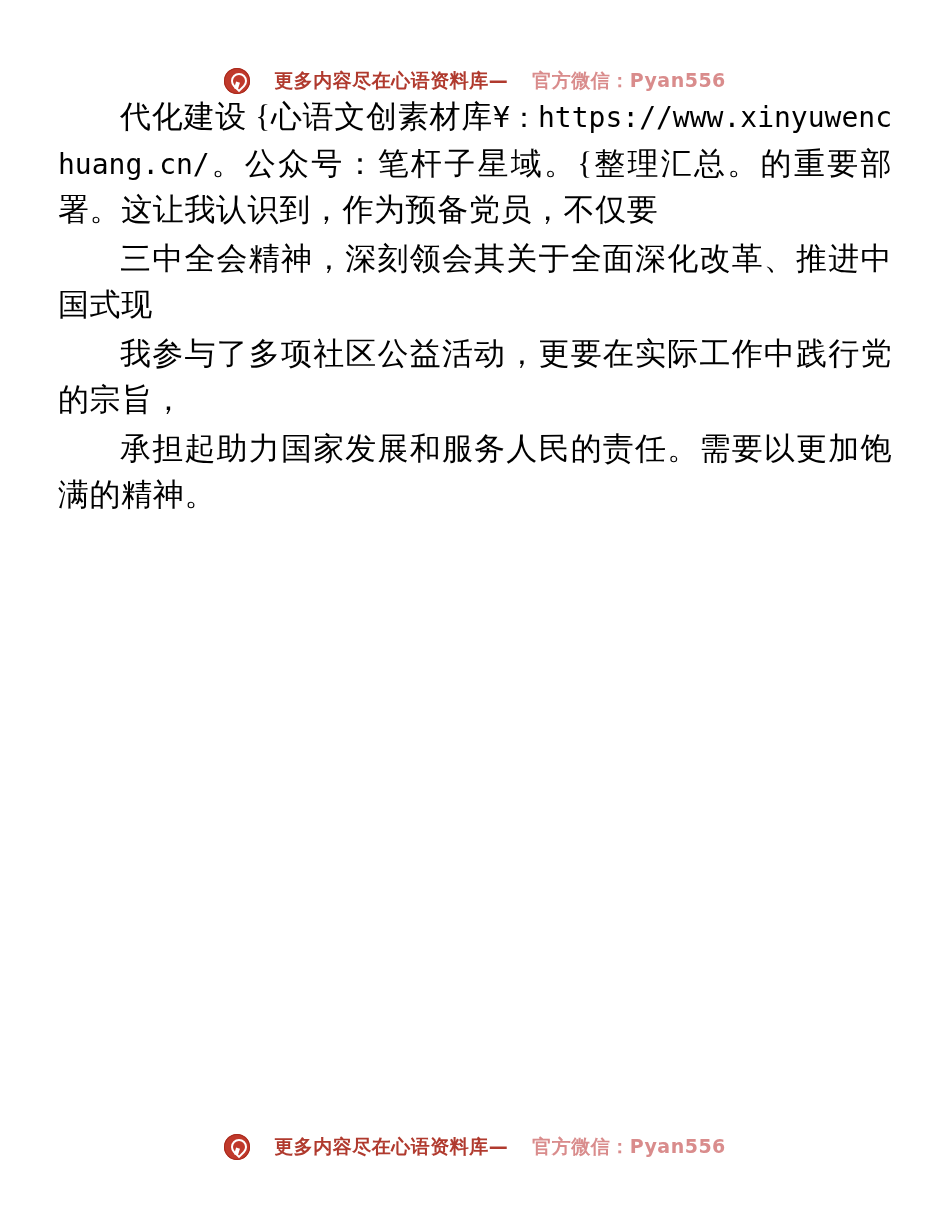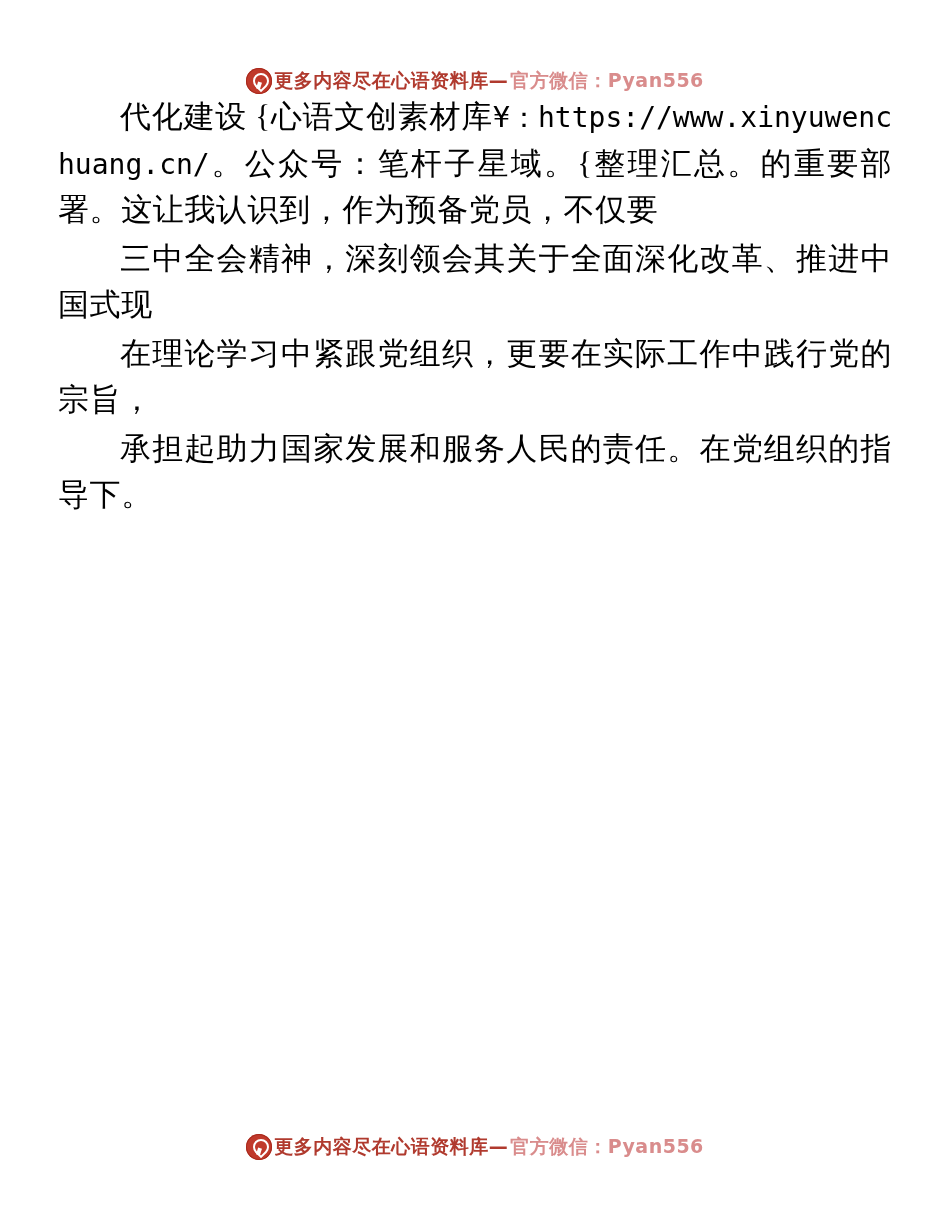--- a/index.html
+++ b/index.html
@@ -24,21 +24,21 @@
     position: relative;
     display: flex;
     flex-direction: column;
   }
 
   
   .watermark {
     display: flex;
     align-items: center;
     justify-content: center;
-    gap: 2px;
+    gap: 24px;
     width: 100%;
     box-sizing: border-box;
     user-select: none;
   }
   .watermark.header { padding-top: 68px; }
   .watermark.footer { padding-bottom: 70px; }
 
   .wm-logo {
     width: 26px;
     height: 26px;
@@ -114,23 +114,23 @@
     <span class="wm-text main">更多内容尽在心语资料库—</span>
     <span class="wm-text sub">官方微信：Pyan556</span>
   </div>
 
   <div class="content">
 
     <p class="para"><span>代化建设 {心语文创素材库</span><span class="mono">¥：https://www.xinyuwenchuang.cn/</span><span>。公众号：笔杆子星域。{整理汇总。的重要部署。这让我认识到，作为预备党员，不仅要</span></p>
 
     <p class="para">三中全会精神，深刻领会其关于全面深化改革、推进中国式现</p>
 
-    <p class="para">在理论学习中紧跟党组织，更要在实际工作中践行党的宗旨，</p>
+    <p class="para">我参与了多项社区公益活动，更要在实际工作中践行党的宗旨，</p>
 
-    <p class="para">承担起助力国家发展和服务人民的责任。在党组织的指导下。</p>
+    <p class="para">承担起助力国家发展和服务人民的责任。需要以更加饱满的精神。</p>
 
 
 
 
   </div>
 
   <div class="watermark footer">
     <span class="wm-logo"></span>
     <span class="wm-text main">更多内容尽在心语资料库—</span>
     <span class="wm-text sub">官方微信：Pyan556</span>

